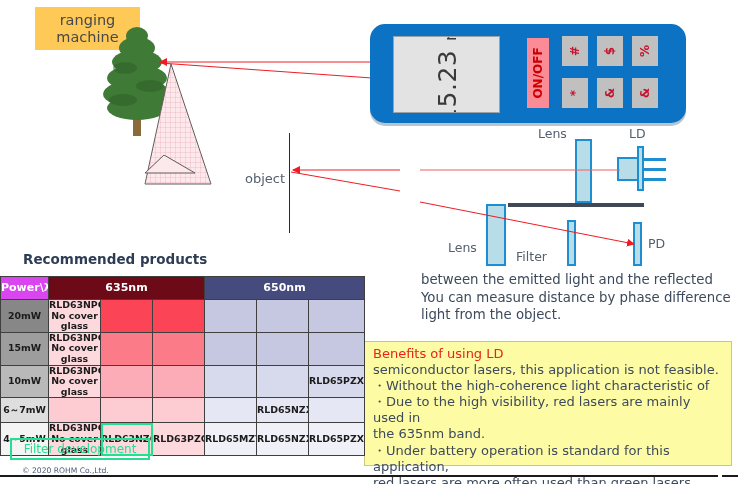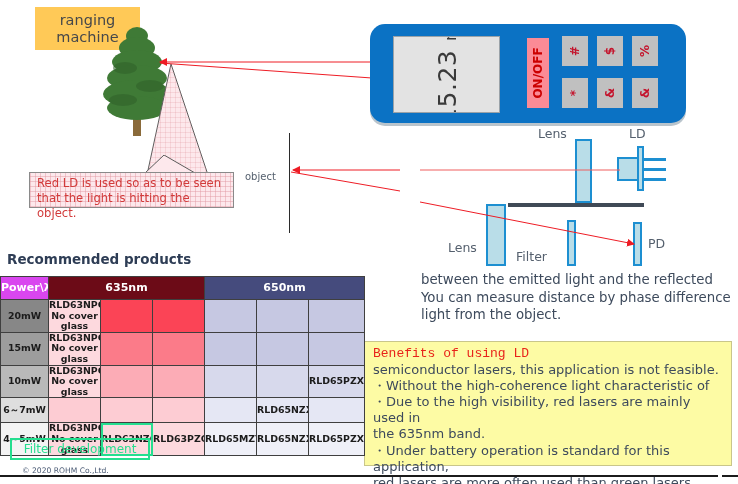--- a/index.html
+++ b/index.html
@@ -36,21 +36,21 @@
       #fde8ec;
     border:1px solid #8a8a8a;
     box-sizing:border-box;
     padding:3px 6px 0 7px;
     color:#d23b3b;font-size:11.6px;line-height:15px;
   }
   #callout-tail{position:absolute;left:140px;top:155px;width:60px;height:19px;}
 
   
   #object-line{position:absolute;left:289px;top:133px;width:1.4px;height:100px;background:#2b2b2b;}
-  #object-label{position:absolute;left:245px;top:171px;font-size:10px;color:#55606e;}
+  #object-label{position:absolute;left:245px;top:171px;font-size:13px;color:#55606e;}
 
   
   #rays-left{position:absolute;left:0;top:0;width:400px;height:260px;}
 
   
   #device{
     position:absolute;left:370px;top:24px;width:316px;height:99px;
     background:#0b72c4;border-radius:15px;
     box-shadow:0 3px 0 0 #b9c4cc;
   }
@@ -102,24 +102,24 @@
   }
   #tof-text .indent{padding-left:22px;margin-top:40px;}
 
   
   #benefits{
     position:absolute;left:364px;top:341px;width:368px;height:125px;
     background:#fdfba4;border:1px solid #c9c68a;box-sizing:border-box;
     padding:4px 7px 0 8px;
     font-size:13px;line-height:16.1px;color:#3d4a5c;
   }
-  #benefits-title{color:#e8231a;font-family:Liberation Mono, monospace;}
-
-  
-  #rec-title{position:absolute;left:7px;top:251px;font-size:13.5px;font-weight:bold;color:#2e3d55;}
+  #benefits-title{color:#e8231a;}
+
+  
+  #rec-title{position:absolute;left:23px;top:251px;font-size:13.5px;font-weight:bold;color:#2e3d55;}
 
   
   #prod-table{
     position:absolute;left:0;top:276px;border-collapse:collapse;
     table-layout:fixed;width:364px;
   }
   #prod-table td{
     border:1px solid #3f3f3f;
     font-size:9.4px;font-weight:bold;
     text-align:center;vertical-align:middle;
@@ -184,24 +184,20 @@
       </pattern>
     </defs>
     <polygon points="46,2 20,122 86,122" fill="#fde8ec" stroke="#5c5c5c" stroke-width="1"></polygon>
     <polygon points="46,2 20,122 86,122" fill="url(#grid)"></polygon>
   </svg>
 
   <svg id="callout-tail" viewBox="0 0 60 19">
     <polygon points="24,0 5,18 55,18" fill="#fde8ec" stroke="#5c5c5c" stroke-width="1"></polygon>
   </svg>
 
-  <div id="red-ld-callout">
-    <div>Red LD is used so as to be seen</div>
-    <div>that the light is hitting the object.</div>
-  </div>
 
   <div id="object-line"></div>
   <div id="object-label">object</div>
 
   <svg id="rays-left" viewBox="0 0 400 260">
     <defs>
       <marker id="ar" markerWidth="8" markerHeight="8" refX="7" refY="4" orient="auto">
         <path d="M0,0 L8,4 L0,8 z" fill="#ee1c25"></path>
       </marker>
     </defs>

